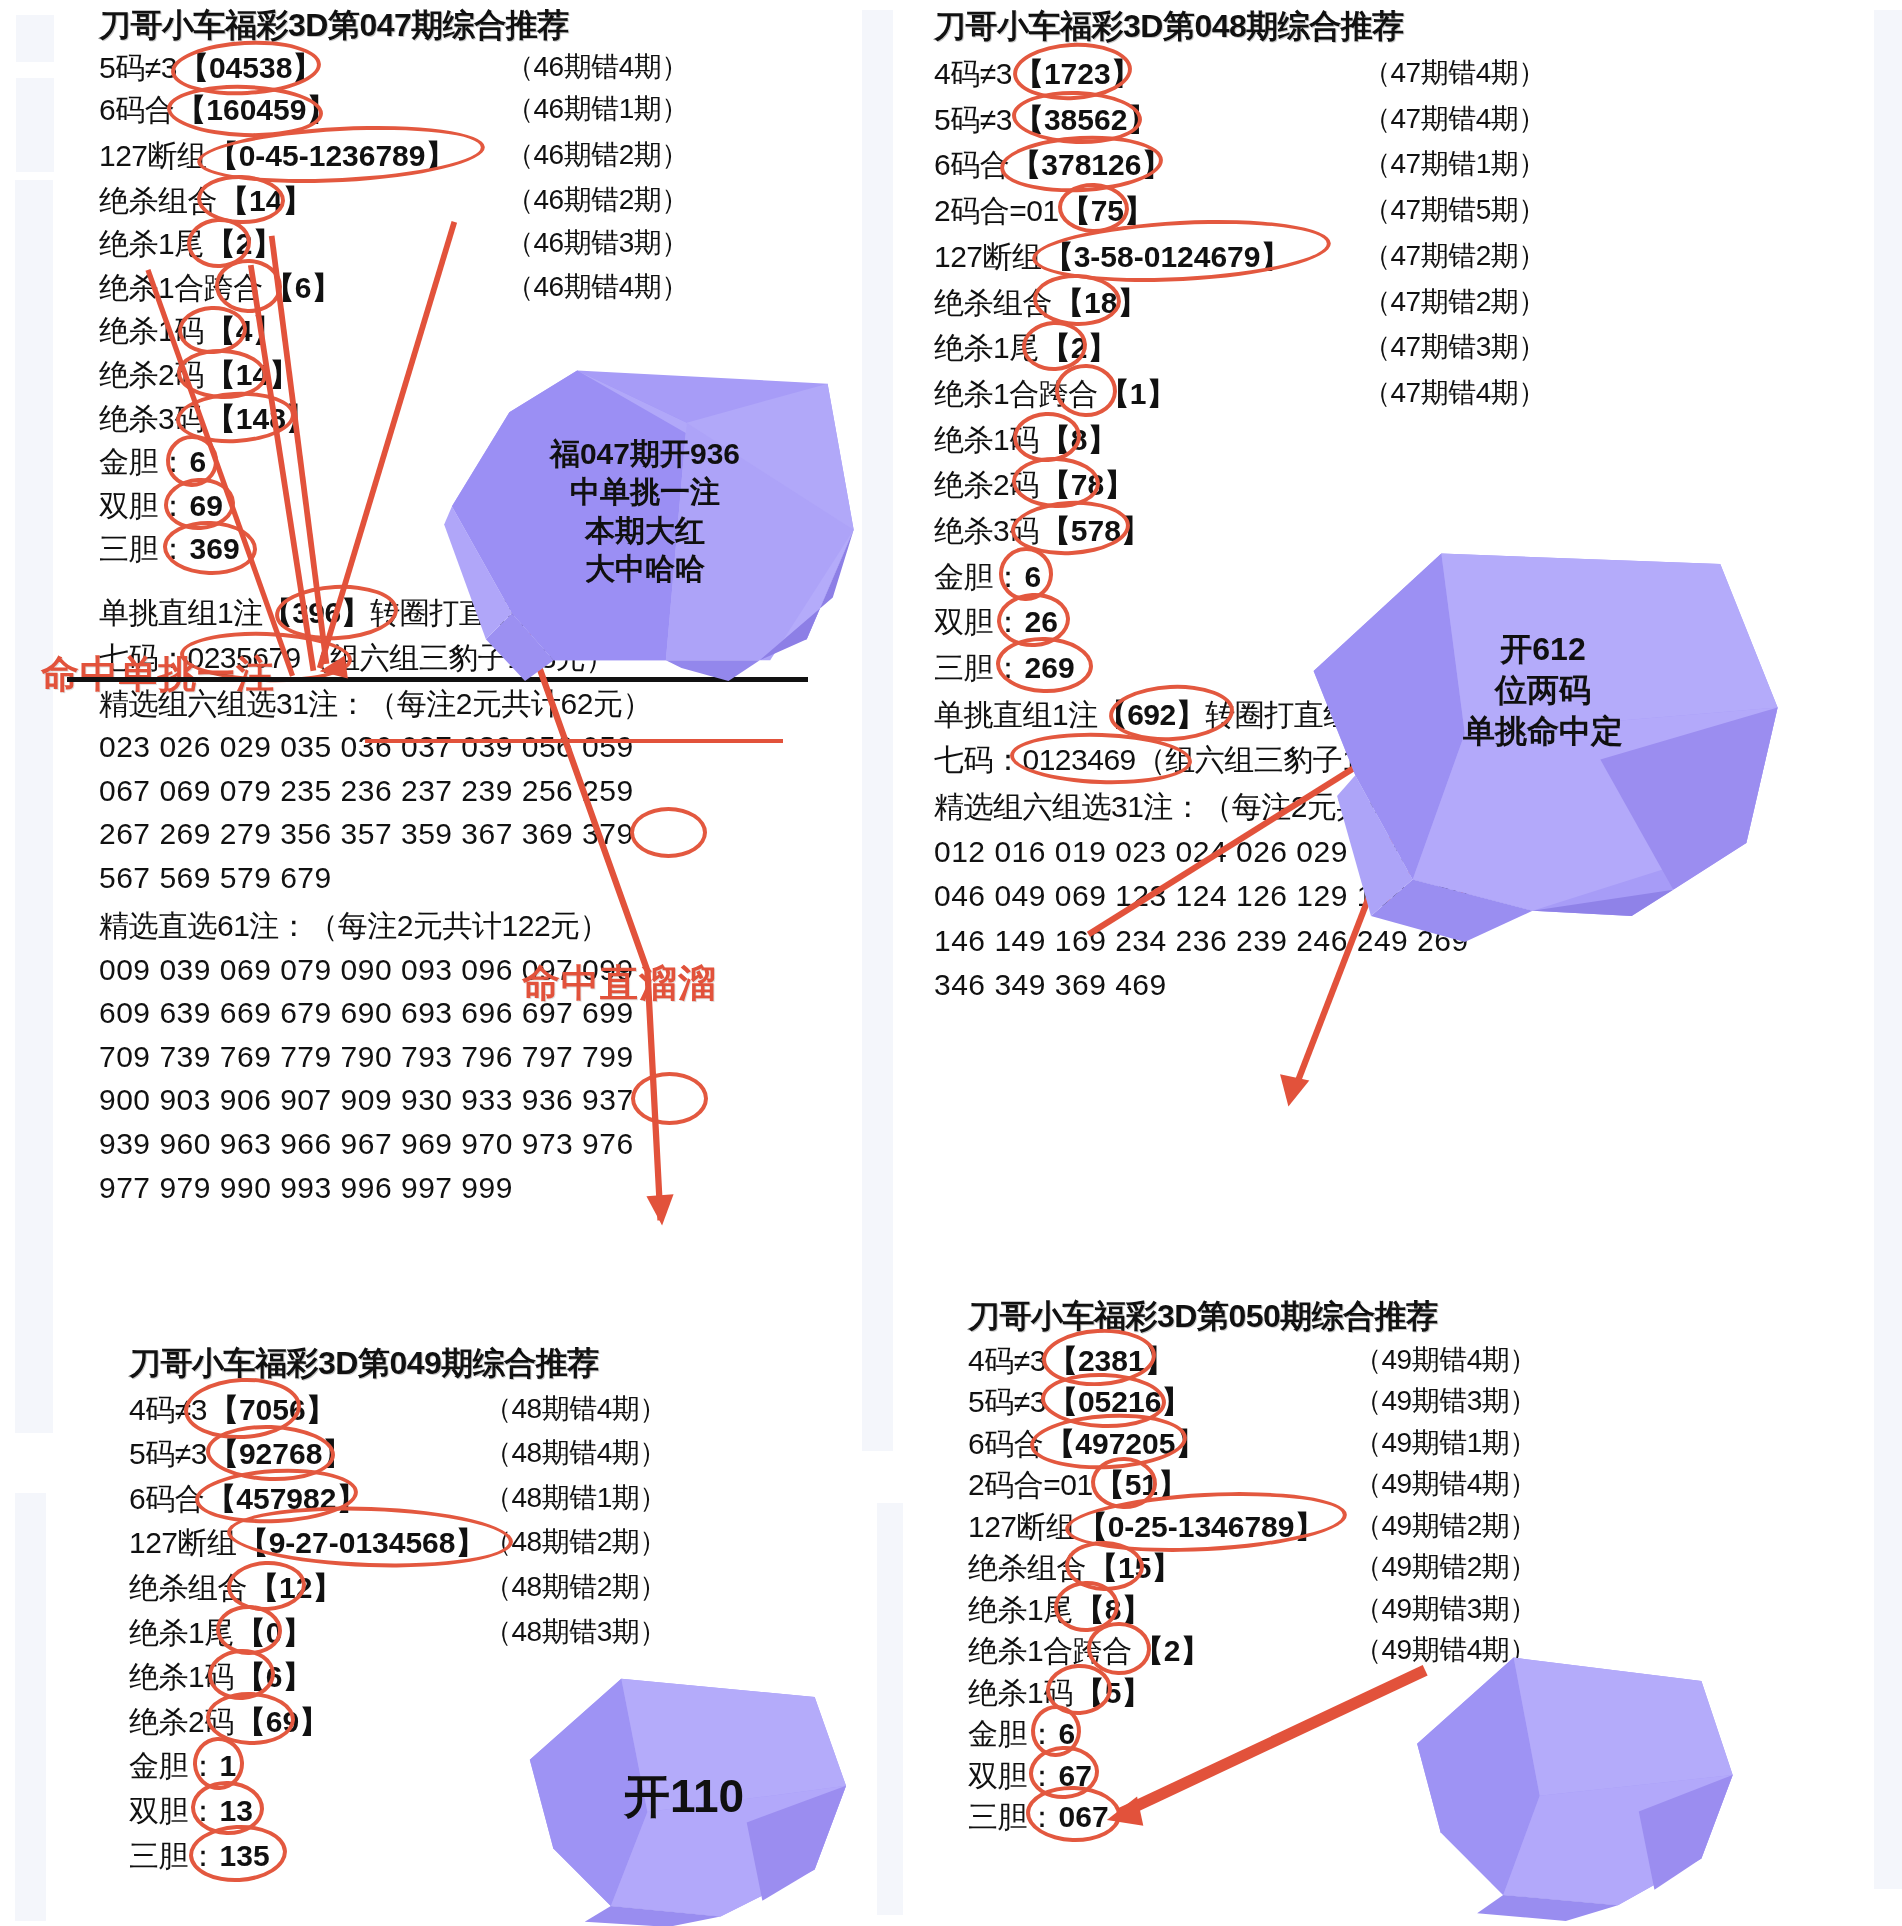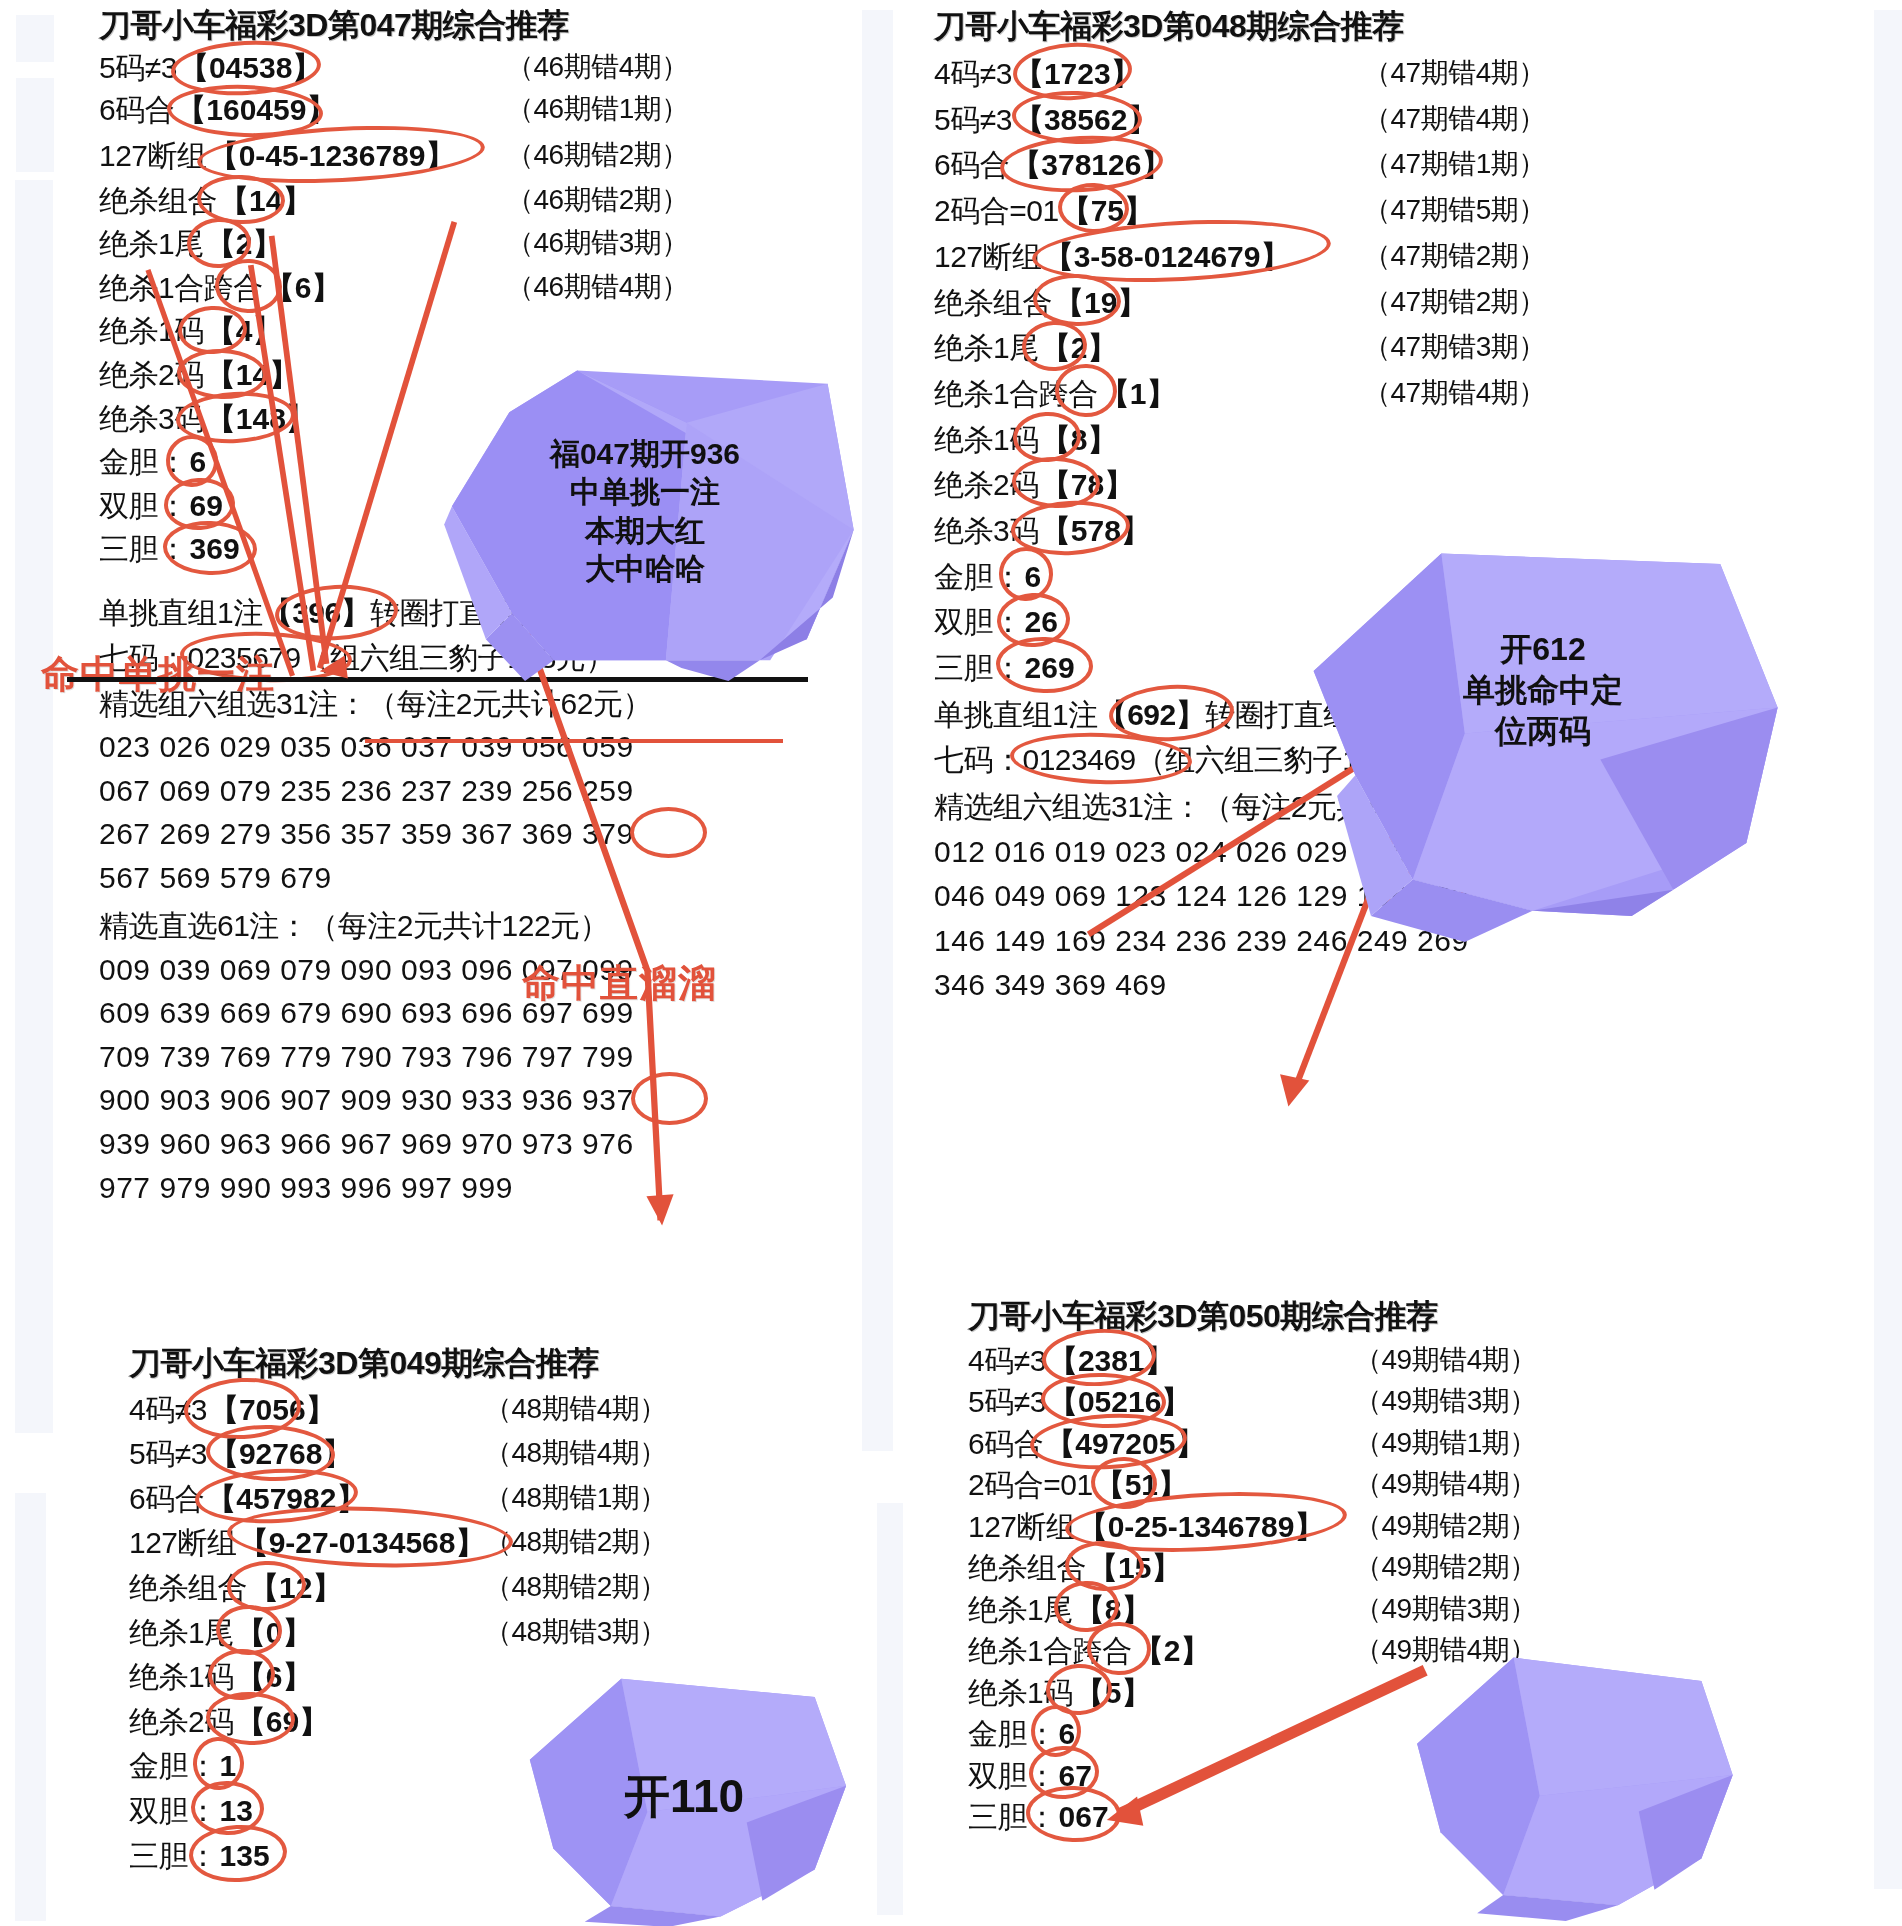--- a/index.html
+++ b/index.html
@@ -280,21 +280,21 @@
 
     <div class="row" style="margin-bottom:15.7px;">
       <span class="lbl">127断组</span>
       <span class="val">【3-58-0124679】</span>
       <span class="miss" style="left:429px;">（47期错2期）</span>
       <span class="circ t1" style="left:98px;top:-21px;width:299px;height:60px;"></span>
     </div>
 
     <div class="row" style="margin-bottom:15.7px;">
       <span class="lbl">绝杀组合</span>
-      <span class="val">【19】</span>
+      <span class="val">【18】</span>
       <span class="miss" style="left:429px;">（47期错2期）</span>
       <span class="circ t2" style="left:99px;top:-13.6px;width:88px;height:52px;"></span>
     </div>
 
     <div class="row" style="margin-bottom:15.7px;">
       <span class="lbl">绝杀1尾</span>
       <span class="val">【2】</span>
       <span class="miss" style="left:429px;">（47期错3期）</span>
       <span class="circ t1" style="left:88px;top:-12.5px;width:65px;height:50px;"></span>
     </div>
@@ -375,22 +375,22 @@
     <polygon points="255,5 300,350 200,630 90,430 10,230" fill="#9c90f3"></polygon>
     <polygon points="255,5 790,25 900,300 300,350" fill="#b4abfa"></polygon>
     <polygon points="300,350 900,300 840,560 430,690 200,630" fill="#b3a9fa"></polygon>
     <polygon points="560,400 900,300 840,560 700,650" fill="#9b8df0"></polygon>
     <polygon points="430,690 700,650 620,700" fill="#8f82e8"></polygon>
     <polygon points="200,630 430,690 300,750 120,700" fill="#9a8ef1"></polygon>
     <polygon points="90,430 200,630 120,700 55,470" fill="#ada4f8"></polygon>
   </svg>
   <div class="btext" style="top:78px;font-size:32px;">
     <div>开612</div>
+    <div>位两码</div>
     <div>单挑命中定</div>
-    <div>位两码</div>
   </div>
 </div>
 
 <div class="panel" style="left:129px;top:1347px;width:741px;">
   <div class="ptitle">刀哥小车福彩3D第049期综合推荐</div>
 
   <div style="position:relative;margin-top:15.7px;">
     <div class="row" style="margin-bottom:14.6px;">
       <span class="lbl">4码≠3</span>
       <span class="val">【7056】</span>

